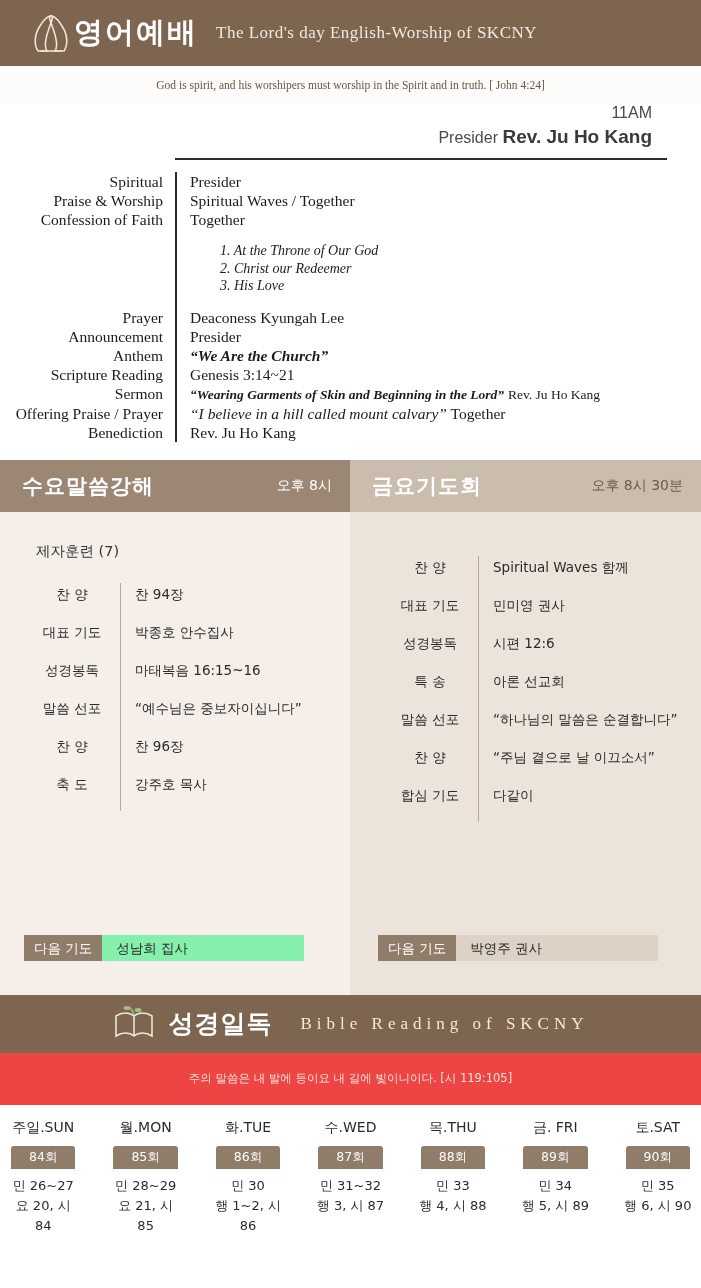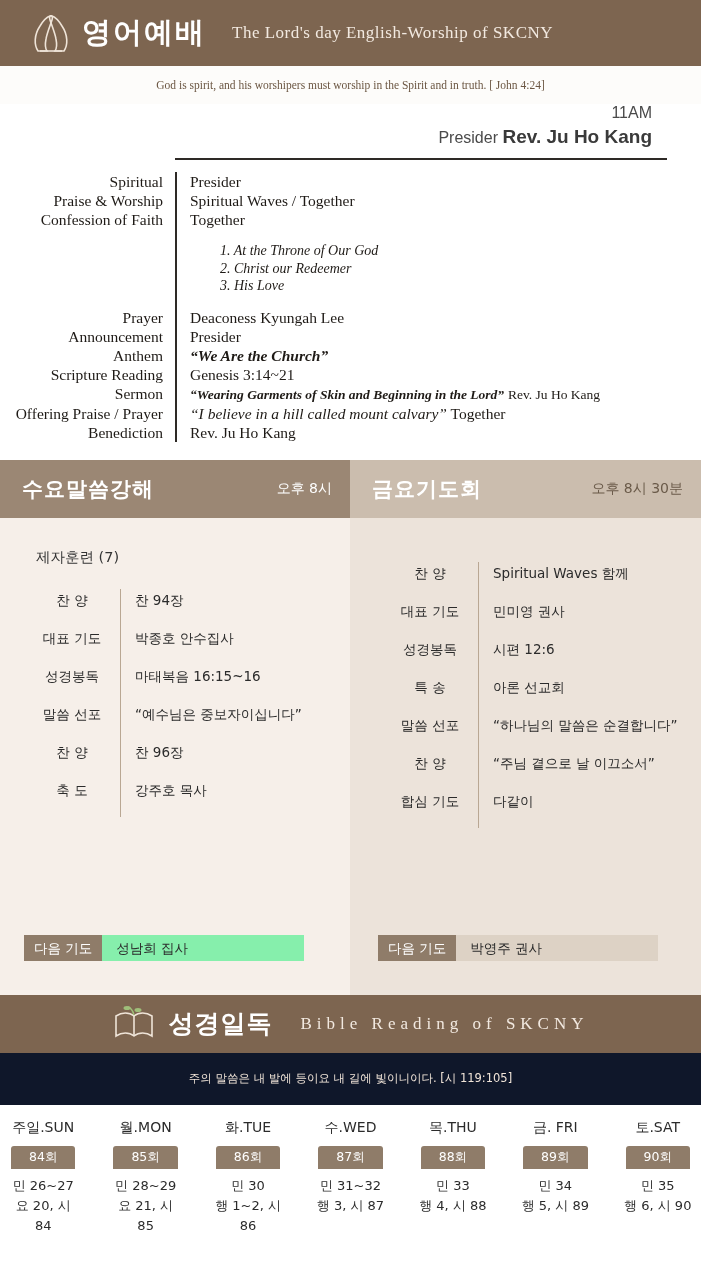--- a/index.html
+++ b/index.html
@@ -11,21 +11,21 @@
     overflow: hidden;
   }
 
   
   .top-banner {
     height: 66px;
     background: #7d6550;
     display: flex;
     align-items: center;
     padding-left: 28px;
-    gap: 8px;
+    gap: 0;
   }
   .pray-icon { width: 46px; height: 44px; flex: none; }
   .banner-kr {
     font-family: "DejaVu Sans", sans-serif;
     font-size: 29px;
     font-weight: bold;
     color: #ffffff;
     letter-spacing: 2px;
   }
   .banner-en {
@@ -131,21 +131,21 @@
   .mid {
     display: flex;
     height: 535px;
     margin-top: 18px;
   }
   .mid-col { position: relative; }
   .mid-col.left { width: 350px; background: #f6efe9; }
   .mid-col.right { width: 351px; background: #ece3da; }
 
   .mid-head {
-    height: 58px;
+    height: 52px;
     display: flex;
     align-items: center;
     justify-content: space-between;
     padding: 0 18px 0 22px;
   }
   .mid-head.left { background: #9b8774; }
   .mid-head.right { background: #cbbdae; }
   .mid-title {
     font-family: "DejaVu Sans", sans-serif;
     font-size: 21px;
@@ -250,21 +250,21 @@
   .bible-en {
     font-family: "Liberation Serif", serif;
     font-size: 17px;
     color: #f2e9e0;
     letter-spacing: 5px;
     margin-left: 16px;
   }
 
   .bible-verse {
     height: 52px;
-    background: #0f172a;
+    background: #ef4444;
     display: flex;
     align-items: center;
     justify-content: center;
   }
   .bible-verse span {
     font-family: "DejaVu Sans", sans-serif;
     font-size: 11.5px;
     color: #f0e4d8;
   }
 

